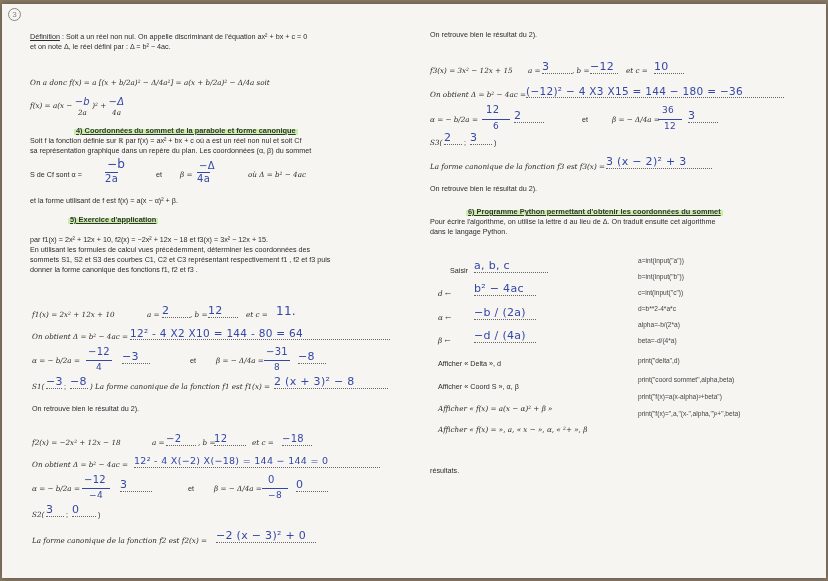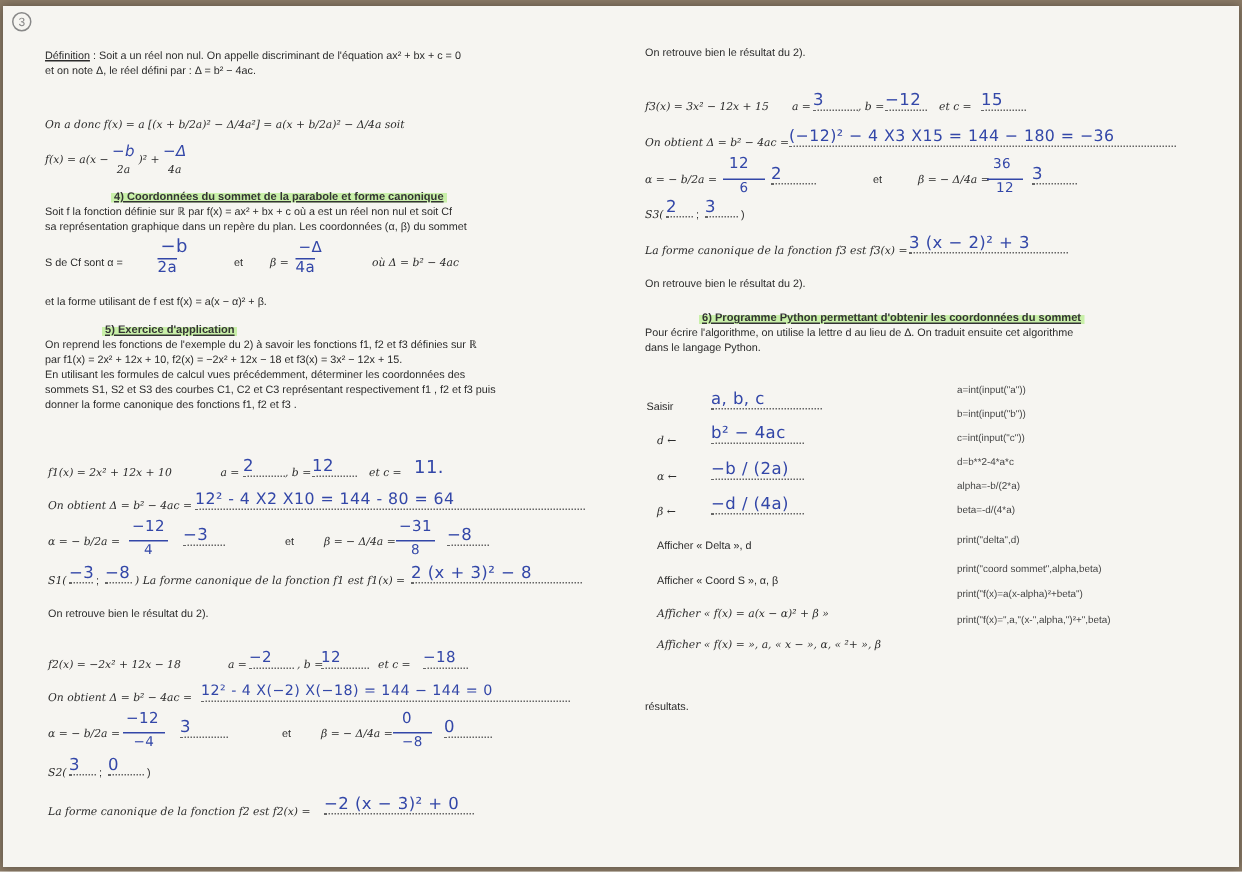--- a/index.html
+++ b/index.html
@@ -50,21 +50,20 @@
     <div class="hw" style="left:105px;top:154px;font-size:12px;">−b</div>
     <div class="hw" style="left:103px;top:168px;font-size:10px;border-top:1px solid #3347a8;">2a</div>
     <div class="t" style="left:154px;top:166px;">et</div>
     <div class="t m" style="left:178px;top:166px;">β =</div>
     <div class="hw" style="left:197px;top:156px;font-size:10px;">−Δ</div>
     <div class="hw" style="left:195px;top:168px;font-size:10px;border-top:1px solid #3347a8;">4a</div>
     <div class="t m" style="left:246px;top:166px;">où Δ = b² − 4ac</div>
     <div class="t" style="left:28px;top:192px;">et la forme utilisant de f est  f(x) = a(x − α)² + β.</div>
 
     <div class="heading" style="left:66px;top:211px;"><u>5) Exercice d'application</u></div>
-    <div class="t" style="left:28px;top:221px;">On reprend les fonctions de l'exemple du 2) à savoir les fonctions f1, f2 et f3 définies sur ℝ</div>
     <div class="t" style="left:28px;top:231px;">par  f1(x) = 2x² + 12x + 10,  f2(x) = −2x² + 12x − 18 et  f3(x) = 3x² − 12x + 15.</div>
     <div class="t" style="left:28px;top:241px;">En utilisant les formules de calcul vues précédemment, déterminer les coordonnées des</div>
     <div class="t" style="left:28px;top:251px;">sommets S1, S2 et S3 des courbes C1, C2 et C3 représentant respectivement f1 , f2 et f3 puis</div>
     <div class="t" style="left:28px;top:261px;">donner la forme canonique des fonctions  f1, f2 et f3 .</div>
 
     <div class="t m" style="left:30px;top:306px;">f1(x) = 2x² + 12x + 10</div>
     <div class="t m" style="left:145px;top:306px;">a =</div>
     <div class="hw dots" style="left:160px;top:301px;width:28px;">2</div>
     <div class="t m" style="left:188px;top:306px;">, b =</div>
     <div class="hw dots" style="left:206px;top:301px;width:30px;">12</div>
@@ -125,21 +124,21 @@
 
   <div class="col right">
     <div class="t" style="left:14px;top:26px;">On retrouve bien le résultat du 2).</div>
 
     <div class="t m" style="left:14px;top:62px;">f3(x) = 3x² − 12x + 15</div>
     <div class="t m" style="left:112px;top:62px;">a =</div>
     <div class="hw dots" style="left:126px;top:57px;width:30px;">3</div>
     <div class="t m" style="left:156px;top:62px;">, b =</div>
     <div class="hw dots" style="left:174px;top:57px;width:28px;">−12</div>
     <div class="t m" style="left:210px;top:62px;">et  c =</div>
-    <div class="hw dots" style="left:238px;top:57px;width:30px;">15</div>
+    <div class="hw dots" style="left:238px;top:57px;width:30px;">10</div>
 
     <div class="t m" style="left:14px;top:86px;">On obtient Δ = b² − 4ac =</div>
     <div class="hw dots" style="left:110px;top:81px;width:258px;font-size:10.5px;">(−12)² − 4 X3 X15 = 144 − 180 = −36</div>
 
     <div class="t m" style="left:14px;top:111px;">α = − b/2a =</div>
     <div class="hw" style="left:70px;top:100px;font-size:10px;">12</div>
     <div class="hw" style="left:66px;top:115px;font-size:9px;border-top:1px solid #3347a8;width:28px;text-align:center;">6</div>
     <div class="hw dots" style="left:98px;top:106px;width:30px;">2</div>
     <div class="t" style="left:166px;top:111px;">et</div>
     <div class="t m" style="left:196px;top:111px;">β = − Δ/4a =</div>
@@ -154,21 +153,21 @@
     <div class="t" style="left:78px;top:134px;">)</div>
 
     <div class="t m" style="left:14px;top:158px;">La forme canonique de la fonction f3 est f3(x) =</div>
     <div class="hw dots" style="left:190px;top:152px;width:106px;">3 (x − 2)² + 3</div>
     <div class="t" style="left:14px;top:180px;">On retrouve bien le résultat du 2).</div>
 
     <div class="heading" style="left:50px;top:203px;"><u>6) Programme Python permettant d'obtenir les coordonnées du sommet</u></div>
     <div class="t" style="left:14px;top:213px;">Pour écrire l'algorithme, on utilise la lettre d au lieu de Δ. On traduit ensuite cet algorithme</div>
     <div class="t" style="left:14px;top:223px;">dans le langage Python.</div>
 
-    <div class="t" style="left:15px;top:262px;">Saisir</div>
+    <div class="t" style="left:34px;top:262px;">Saisir</div>
     <div class="hw dots" style="left:58px;top:256px;width:74px;">a, b, c</div>
     <div class="t m" style="left:22px;top:285px;">d ←</div>
     <div class="hw dots" style="left:58px;top:279px;width:62px;">b² − 4ac</div>
     <div class="t m" style="left:22px;top:309px;">α ←</div>
     <div class="hw dots" style="left:58px;top:303px;width:62px;">−b / (2a)</div>
     <div class="t m" style="left:22px;top:332px;">β ←</div>
     <div class="hw dots" style="left:58px;top:326px;width:62px;">−d / (4a)</div>
     <div class="t" style="left:22px;top:355px;">Afficher « Delta », d</div>
     <div class="t" style="left:22px;top:378px;">Afficher « Coord S », α, β</div>
     <div class="t m" style="left:22px;top:400px;">Afficher «  f(x) = a(x − α)² + β »</div>

